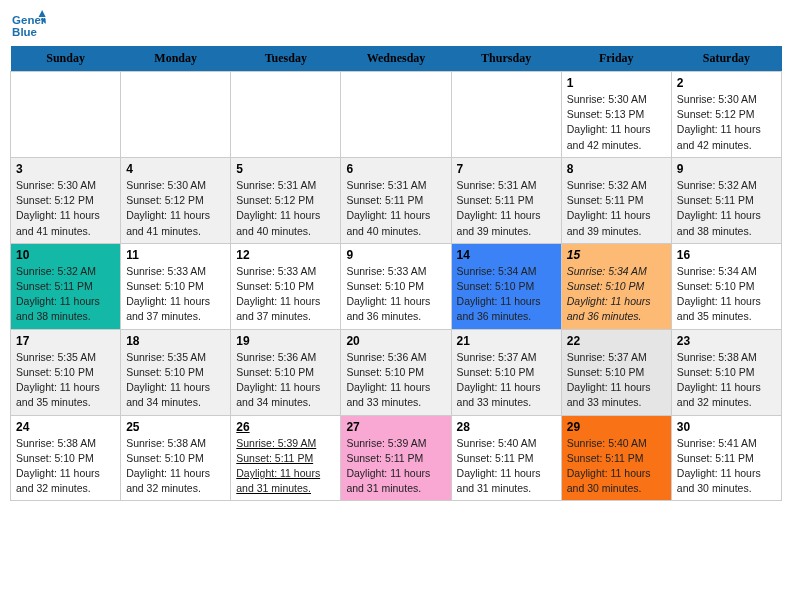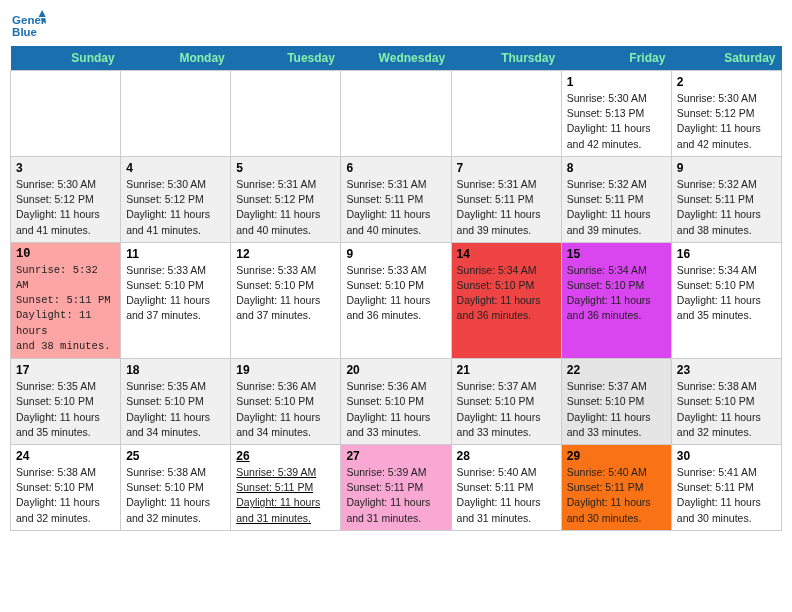--- a/index.html
+++ b/index.html
@@ -37,25 +37,26 @@
       font-size: 14px;
       color: #444;
     }
     .calendar {
       width: 100%;
       border-collapse: collapse;
       font-size: 11px;
     }
     .calendar th {
       background-color: #1a6faf;
-      color: #86efac;
-      text-align: right;
+      color: #000000;
+      text-align: center;
       padding: 5px 6px;
       font-size: 12px;
       font-weight: bold;
+      font-family: Liberation Serif, serif;
     }
     .calendar td {
       border: 1px solid #ccc;
       vertical-align: top;
       padding: 4px 5px;
       width: calc(100% / 7);
       height: 80px;
     }
     .calendar tr:nth-child(even) td {
       background-color: #f5f5f5;
@@ -181,21 +182,21 @@
         </td>
         <td style="background-color: rgb(240, 240, 240);">
           <span class="day-num">9</span>
           <div class="day-info" style="white-space: pre-line;">Sunrise: 5:32 AM
 Sunset: 5:11 PM
 Daylight: 11 hours
 and 38 minutes.</div>
         </td>
       </tr>
       <tr>
-        <td style="background-color: #fca5a5; font-family: Liberation Mono, monospace;">
+        <td style="background-color: #14b8a6;">
           <span class="day-num">10</span>
           <div class="day-info" style="white-space: pre-line;">Sunrise: 5:32 AM
 Sunset: 5:11 PM
 Daylight: 11 hours
 and 38 minutes.</div>
         </td>
         <td style="background-color: rgb(255, 255, 255);">
           <span class="day-num">11</span>
           <div class="day-info" style="white-space: pre-line;">Sunrise: 5:33 AM
 Sunset: 5:10 PM
@@ -209,28 +210,28 @@
 Daylight: 11 hours
 and 37 minutes.</div>
         </td>
         <td style="background-color: rgb(255, 255, 255);">
           <span class="day-num">9</span>
           <div class="day-info" style="white-space: pre-line;">Sunrise: 5:33 AM
 Sunset: 5:10 PM
 Daylight: 11 hours
 and 36 minutes.</div>
         </td>
-        <td style="background-color: #ef4444; margin-left: 16px;">
+        <td style="background-color: #3b82f6; margin-left: 16px;">
           <span class="day-num">14</span>
           <div class="day-info" style="white-space: pre-line;">Sunrise: 5:34 AM
 Sunset: 5:10 PM
 Daylight: 11 hours
 and 36 minutes.</div>
         </td>
-        <td style="background-color: #d946ef;">
+        <td style="background-color: #fdba74; font-style: italic;">
           <span class="day-num">15</span>
           <div class="day-info" style="white-space: pre-line;">Sunrise: 5:34 AM
 Sunset: 5:10 PM
 Daylight: 11 hours
 and 36 minutes.</div>
         </td>
         <td style="background-color: rgb(255, 255, 255);">
           <span class="day-num">16</span>
           <div class="day-info" style="white-space: pre-line;">Sunrise: 5:34 AM
 Sunset: 5:10 PM

